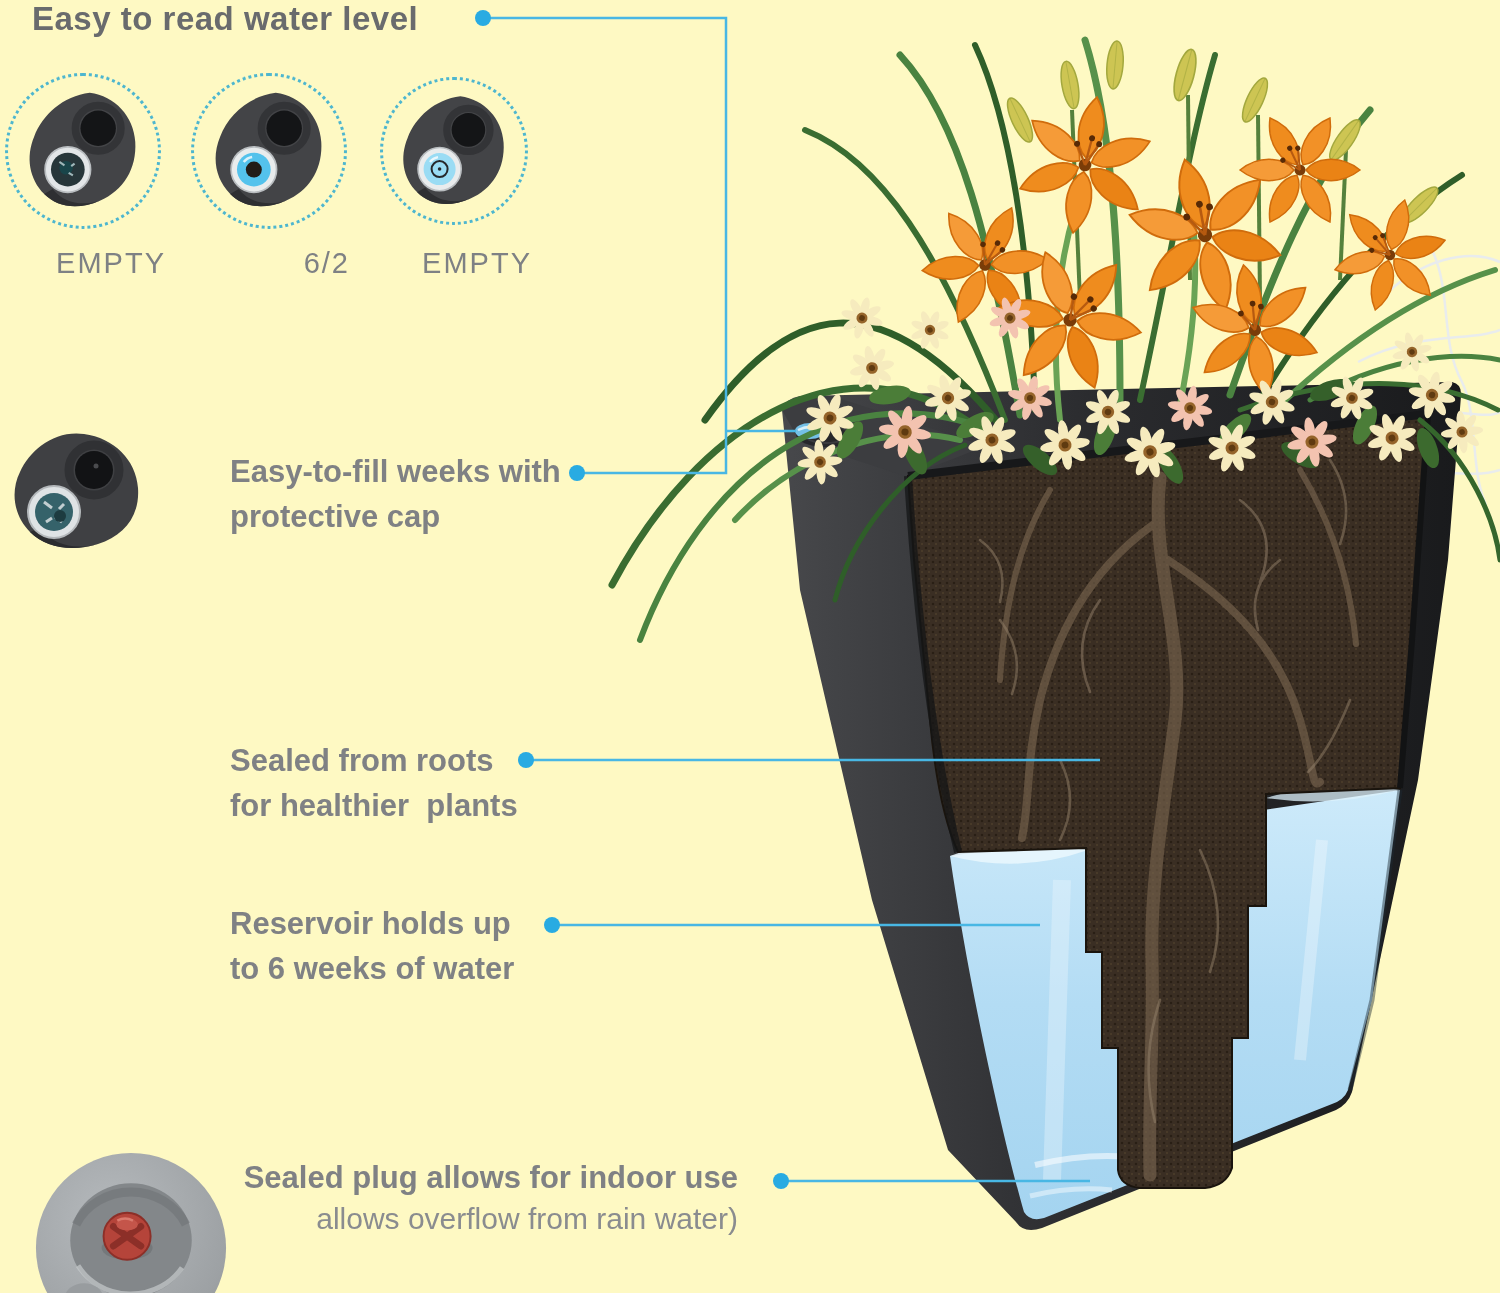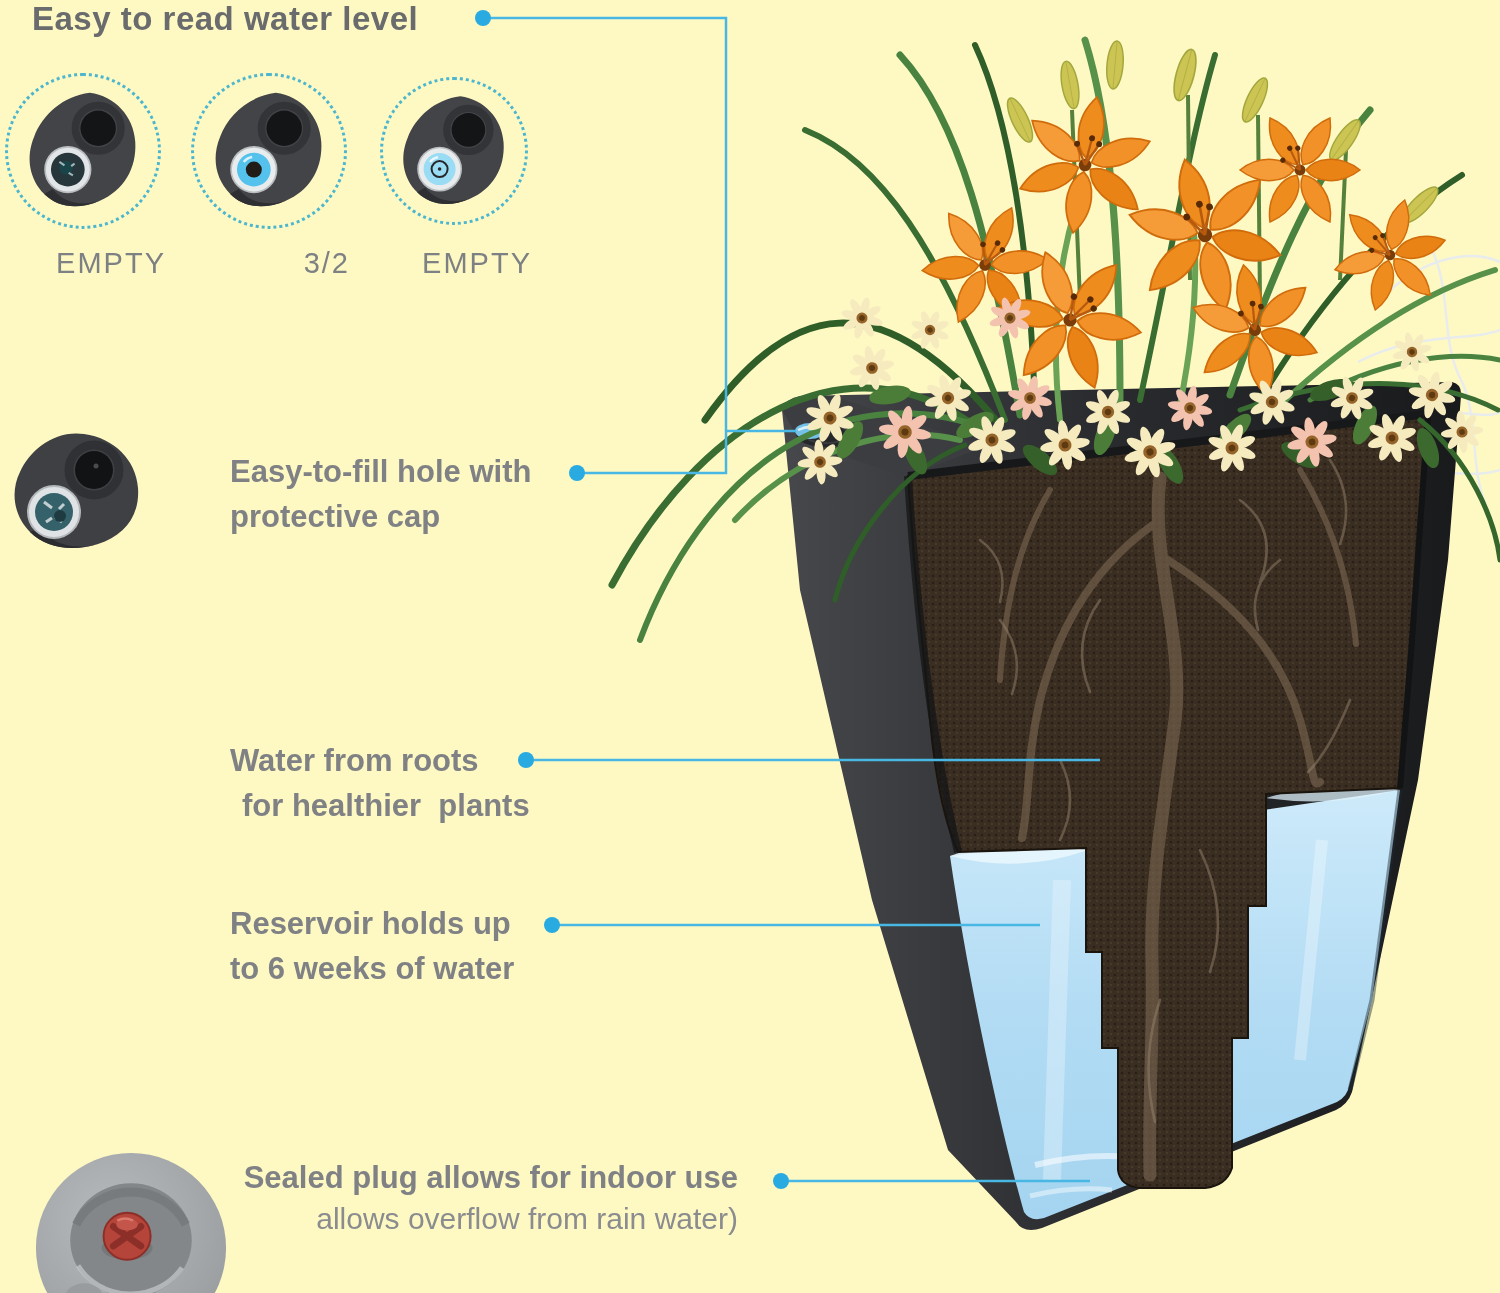--- a/index.html
+++ b/index.html
@@ -4,21 +4,21 @@
 <style>
   html,body{margin:0;padding:0;background:#fff;}
   .canvas{position:relative;width:1500px;height:1293px;background:#fef9c3;overflow:hidden;
           font-family:"Liberation Sans",sans-serif;}
   .abs{position:absolute;}
   .heading{left:32px;top:0px;font-size:33px;font-weight:700;color:#696b6d;letter-spacing:.5px;}
   .ring{border:3px dotted #4db6cf;border-radius:50%;box-sizing:border-box;
         display:flex;align-items:center;justify-content:center;}
   .state-label{font-size:29px;color:#7e8184;letter-spacing:2px;text-align:right;width:160px;}
   .callout-label{font-size:31px;font-weight:700;color:#7f8184;line-height:45px;}
-  .pre{white-space:pre-wrap;margin-left:12px;}
+  .pre{white-space:pre-wrap;}
   .plug-title{font-size:31px;font-weight:700;color:#7f8184;line-height:40px;}
   .note{font-size:30px;font-weight:400;color:#8a8c8f;line-height:42px;}
   .plug-text-block{width:510px;text-align:right;}
   svg{display:block;}
 </style>
 </head>
 <body>
 
 <div class="canvas">
 
@@ -282,21 +282,21 @@
       <circle cx="88" cy="48" r="21" fill="#141517"></circle>
       <circle cx="52" cy="97" r="27" fill="#e9eced" stroke="#b9bdc0" stroke-width="2"></circle>
       <circle cx="52" cy="97" r="20" fill="#9adcf4"></circle>
       <circle cx="52" cy="97" r="10" fill="none" stroke="#26272a" stroke-width="2.5"></circle>
       <circle cx="52" cy="97" r="2.2" fill="#26272a"></circle>
       <path d="M40 88 a16 16 0 0 1 10 -6" stroke="#ffffff" stroke-width="3" fill="none" opacity="0.8"></path>
     </svg>
   </div>
 
   <div class="abs state-label" style="left:6px;top:247px">EMPTY</div>
-  <div class="abs state-label" style="left:190px;top:247px">3/2</div>
+  <div class="abs state-label" style="left:190px;top:247px">6/2</div>
   <div class="abs state-label" style="left:372px;top:247px">EMPTY</div>
 
   <svg class="abs" style="left:8px;top:430px" width="140" height="122" viewBox="0 0 140 122">
     <path d="M76 4 C 106 8 128 30 130 58 C 132 86 116 106 90 114 C 64 122 38 118 22 102 C 6 86 2 62 12 42 C 22 20 46 0 76 4 Z" fill="#3f4043"></path>
     <path d="M22 102 C 38 118 64 122 90 114 C 68 120 46 116 32 98 Z" fill="#2b2c2f"></path>
     <circle cx="86" cy="40" r="25" fill="none" stroke="#303134" stroke-width="9"></circle>
     <circle cx="86" cy="40" r="19" fill="#121315"></circle>
     <circle cx="88" cy="36" r="2.5" fill="#4a4b4e"></circle>
     <circle cx="46" cy="82" r="26" fill="#dfe3e5" stroke="#b4b8bb" stroke-width="2"></circle>
     <circle cx="46" cy="82" r="19" fill="#35626a"></circle>
@@ -318,26 +318,26 @@
     <path d="M46 118 A 62 58 0 0 0 152 120" fill="none" stroke="#c6cacc" stroke-width="5" opacity="0.7"></path>
     <ellipse cx="52" cy="152" rx="20" ry="16" fill="#989c9f"></ellipse>
     <ellipse cx="96" cy="100" rx="26" ry="12" fill="#6e7275" opacity="0.7"></ellipse>
     <circle cx="96" cy="88" r="24" fill="#b5443a" stroke="#8c2f28" stroke-width="2"></circle>
     <path d="M82 78 L110 98 M110 78 L82 98" stroke="#8c2f28" stroke-width="7" stroke-linecap="round"></path>
     <ellipse cx="96" cy="76" rx="11" ry="6" fill="#c4554a"></ellipse>
     <path d="M86 72 q 8 -4 16 0" stroke="#da7a6d" stroke-width="2.5" fill="none"></path>
   </svg>
 
   <div class="abs callout-label" style="left:230px;top:449px">
-    <div>Easy-to-fill hole with</div>
+    <div>Easy-to-fill weeks with</div>
     <div>protective cap</div>
   </div>
 
   <div class="abs callout-label" style="left:230px;top:738px">
-    <div>Water from roots</div>
+    <div>Sealed from roots</div>
     <div class="pre">for healthier  plants</div>
   </div>
 
   <div class="abs callout-label" style="left:230px;top:901px">
     <div>Reservoir holds up</div>
     <div>to 6 weeks of water</div>
   </div>
 
   <div class="abs plug-text-block" style="left:228px;top:1158px">
     <div class="plug-title">Sealed plug allows for indoor use</div>

